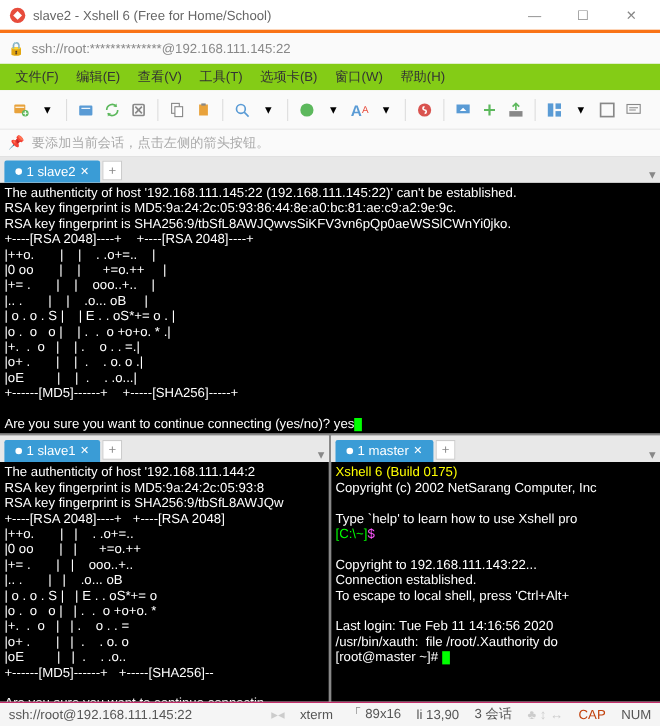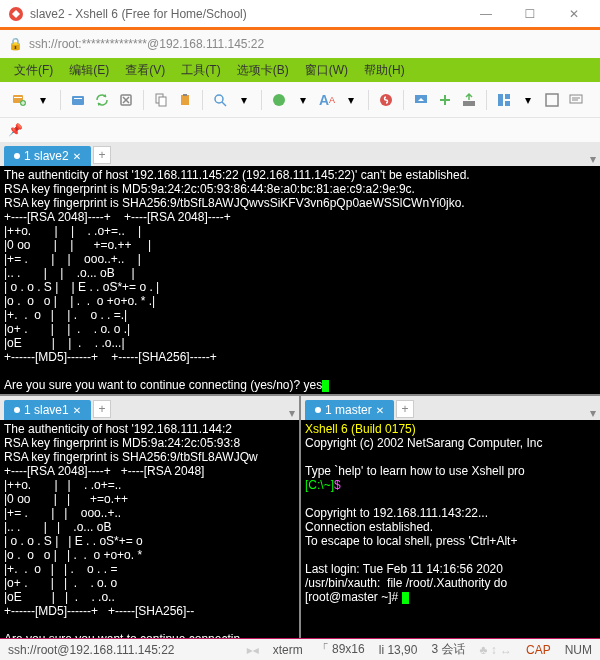--- a/index.html
+++ b/index.html
@@ -175,20 +175,21 @@
   <div class="tbtn">
       <svg viewBox="0 0 16 16">
         <rect x="2" y="3" width="12" height="8" fill="none" stroke="#888"></rect>
         <path d="M4 6h8M4 8h6" stroke="#888"></path>
       </svg>
     </div>
 </div>
 
 <div class="hint">
   <span style="color:#e8a23b">📌</span>
+  <span>要添加当前会话，点击左侧的箭头按钮。</span>
 </div>
 
 <div class="panes">
 
   <div class="toppane">
     <div class="tabbar">
       <div class="tab">
         <span class="dot"></span>
         <span>1 slave2</span>
         <span class="x">✕</span>

